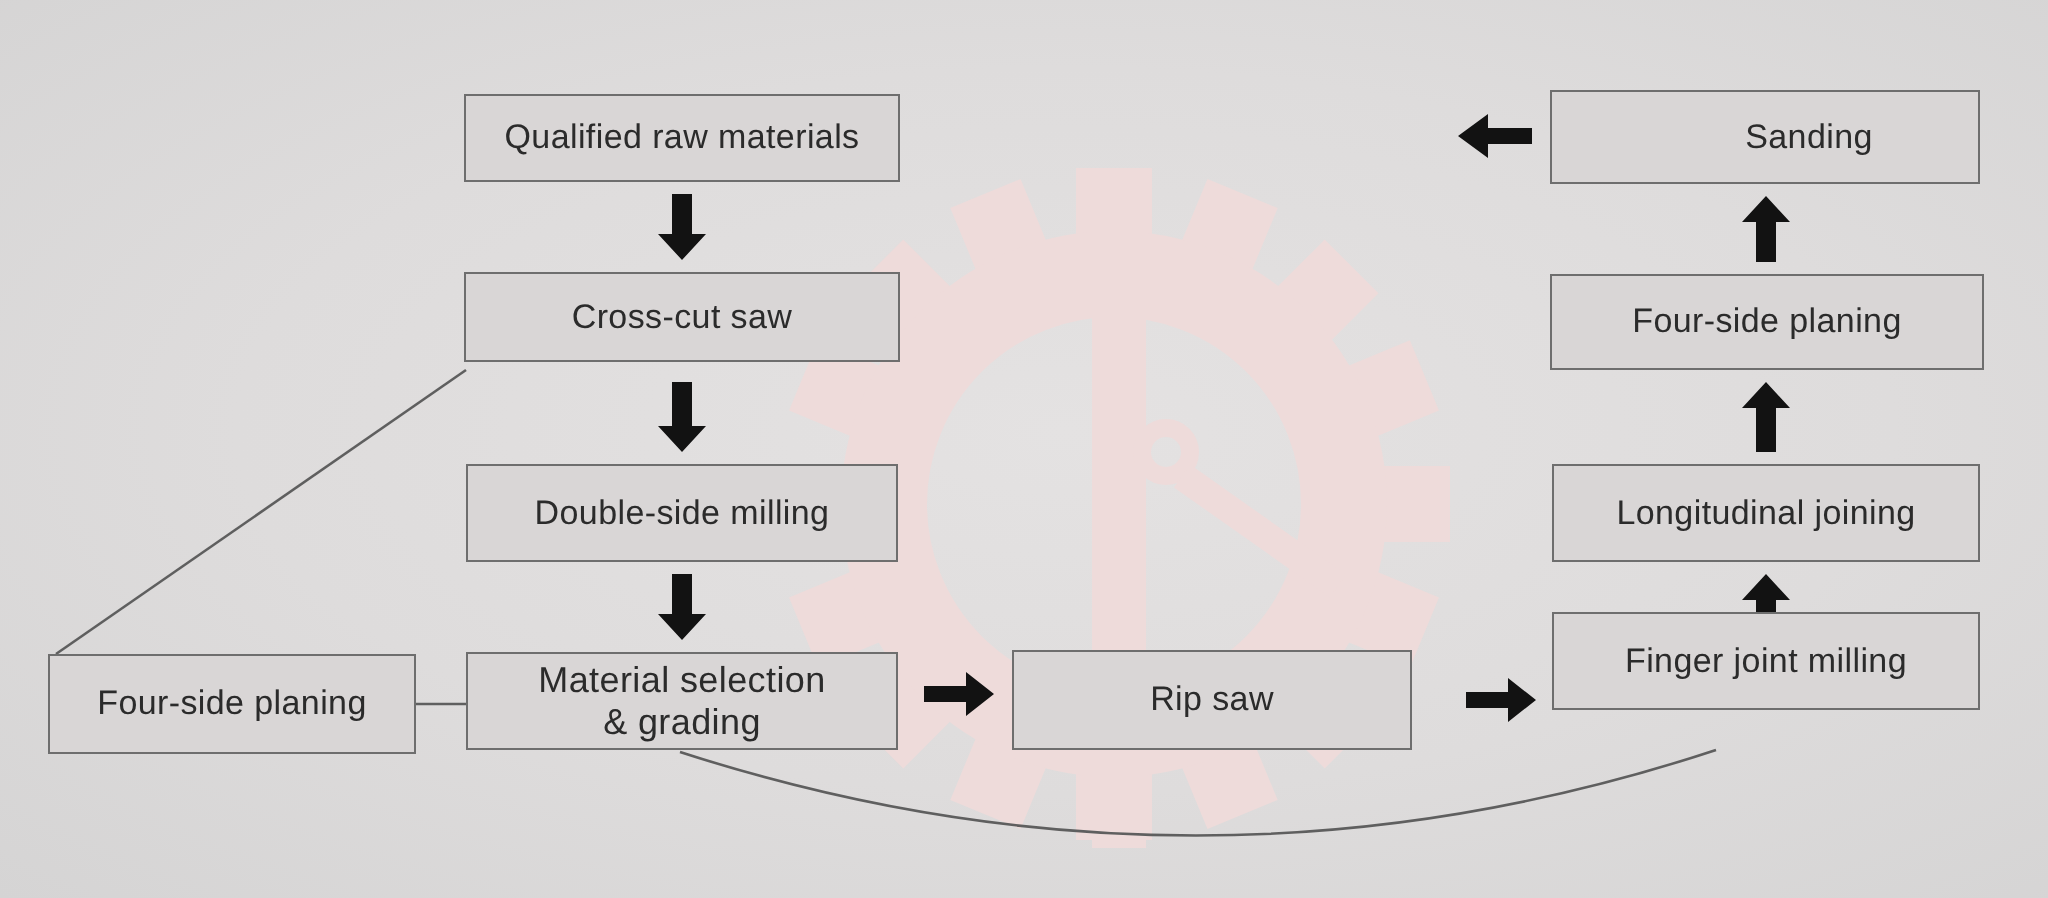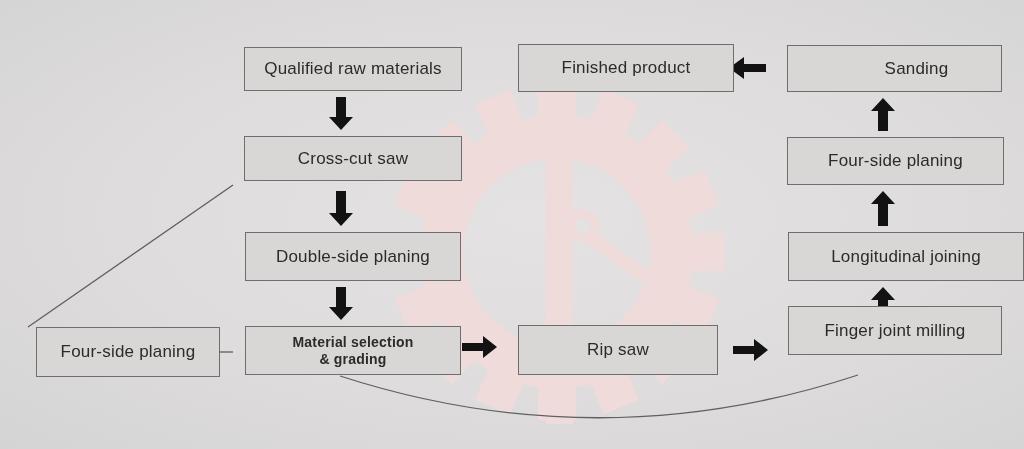--- a/index.html
+++ b/index.html
@@ -22,23 +22,22 @@
     border:1px solid #6e6e6e;
     display:flex;flex-direction:column;
     align-items:center;justify-content:center;
     box-sizing:border-box;
     color:#2b2b2b;
     font-size:17px;
     letter-spacing:.2px;
     z-index:2;
     text-align:center;
     line-height:1.15;
-    margin-left:12px;
   }
-  .node.small-text{font-size:14px;font-weight:bold;}
+  .node.small-text{font-size:18px;}
   .wm{fill:#eedbda;}
   .conn{stroke:#5f5f5f;stroke-width:1.3;fill:none;}
   .arrow{fill:#121212;}
 </style>
 </head>
 <body>
 
 <div class="canvas">
 
   <svg class="layer" viewBox="0 0 1024 449">
@@ -87,49 +86,46 @@
 
   <div class="node" style="left:232px;top:47px;width:218px;height:44px;">
     <span>Qualified raw materials</span>
   </div>
 
   <div class="node" style="left:232px;top:136px;width:218px;height:45px;">
     <span>Cross-cut saw</span>
   </div>
 
   <div class="node" style="left:233px;top:232px;width:216px;height:49px;">
-    <span>Double-side planing</span>
+    <span>Double-side milling</span>
   </div>
 
   <div class="node small-text" style="left:233px;top:326px;width:216px;height:49px;">
     <span>Material selection</span>
     <span>&amp; grading</span>
   </div>
 
   <div class="node" style="left:24px;top:327px;width:184px;height:50px;">
     <span>Four-side planing</span>
   </div>
 
-  <div class="node" style="left:506px;top:44px;width:216px;height:48px;">
-    <span>Finished product</span>
-  </div>
 
   <div class="node" style="left:506px;top:325px;width:200px;height:50px;">
     <span>Rip saw</span>
   </div>
 
   <div class="node" style="left:775px;top:45px;width:215px;height:47px;padding-left:44px;">
     <span>Sanding</span>
   </div>
 
   <div class="node" style="left:775px;top:137px;width:217px;height:48px;">
     <span>Four-side planing</span>
   </div>
 
-  <div class="node" style="left:776px;top:232px;width:236px;height:49px;">
+  <div class="node" style="left:776px;top:232px;width:214px;height:49px;">
     <span>Longitudinal joining</span>
   </div>
 
   <div class="node" style="left:776px;top:306px;width:214px;height:49px;">
     <span>Finger joint milling</span>
   </div>
 
 </div>
 
 </body></html>

